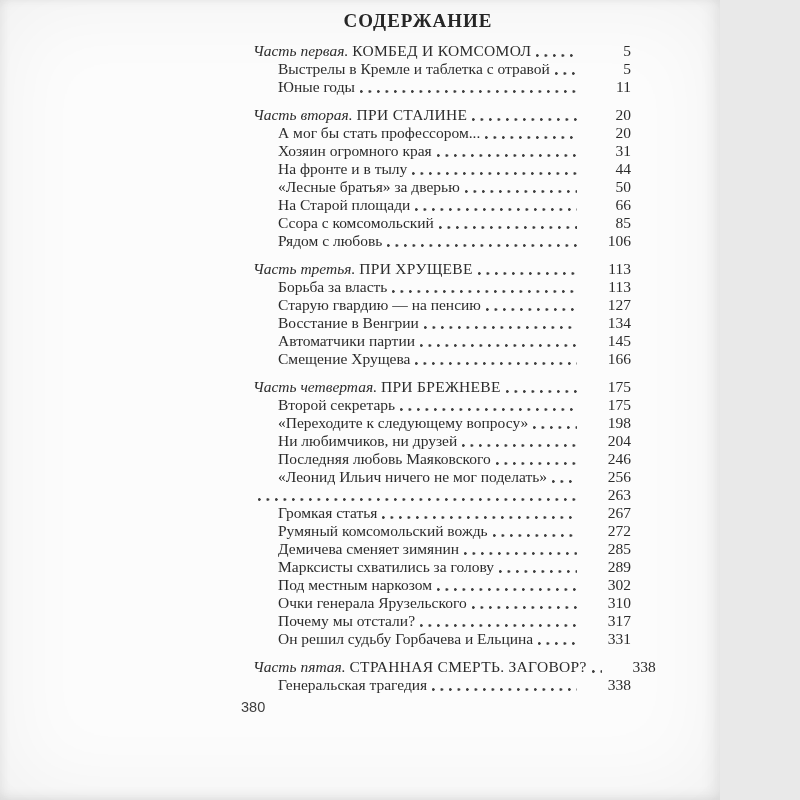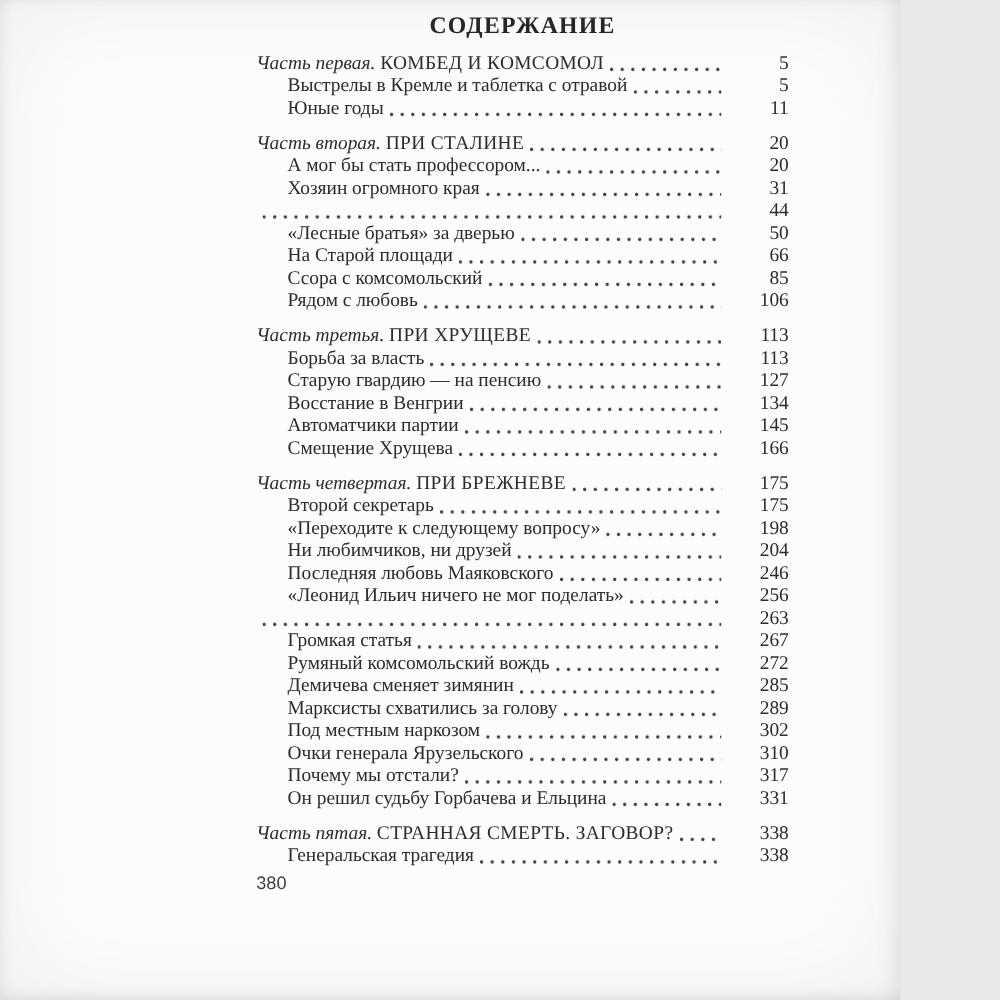--- a/index.html
+++ b/index.html
@@ -34,20 +34,21 @@
   }
   .toc { margin-top: 10px; }
   .toc-section { margin-bottom: 10px; }
   .toc-section:last-child { margin-bottom: 0; }
   .row {
     display: flex;
     align-items: center;
     line-height: 18px;
     font-size: 15.5px;
     white-space: nowrap;
+    margin-left: 48px;
   }
   .row .label { flex: 0 0 auto; }
   .row.item .label { padding-left: 25px; }
   .part-label { font-style: italic; }
   .part-title { letter-spacing: 0.3px; }
   .leader {
     flex: 1 1 auto;
     min-width: 10px;
     align-self: stretch;
     margin: 0 12px 0 5px;
@@ -59,20 +60,21 @@
     flex: 0 0 42px;
     text-align: right;
     font-size: 15.5px;
   }
   .folio {
     margin-top: 5px;
     font-family: "Liberation Sans", sans-serif;
     font-size: 14.5px;
     color: #3f3f3f;
     text-align: left;
+    margin-left: 36px;
   }
 </style>
 </head>
 <body>
 
 <div class="page">
   <div class="toc-wrap">
     <h1 class="title">СОДЕРЖАНИЕ</h1>
     <div class="toc" id="toc">
         <div class="toc-section">
@@ -102,20 +104,21 @@
             <span class="label">А мог бы стать профессором...</span>
             <span class="leader"></span>
             <span class="num">20</span>
           </div>
           <div class="row item">
             <span class="label">Хозяин огромного края</span>
             <span class="leader"></span>
             <span class="num">31</span>
           </div>
           <div class="row item">
+            <span class="label">На фронте и в тылу</span>
             <span class="leader"></span>
             <span class="num">44</span>
           </div>
           <div class="row item">
             <span class="label">«Лесные братья» за дверью</span>
             <span class="leader"></span>
             <span class="num">50</span>
           </div>
           <div class="row item">
             <span class="label">На Старой площади</span>

